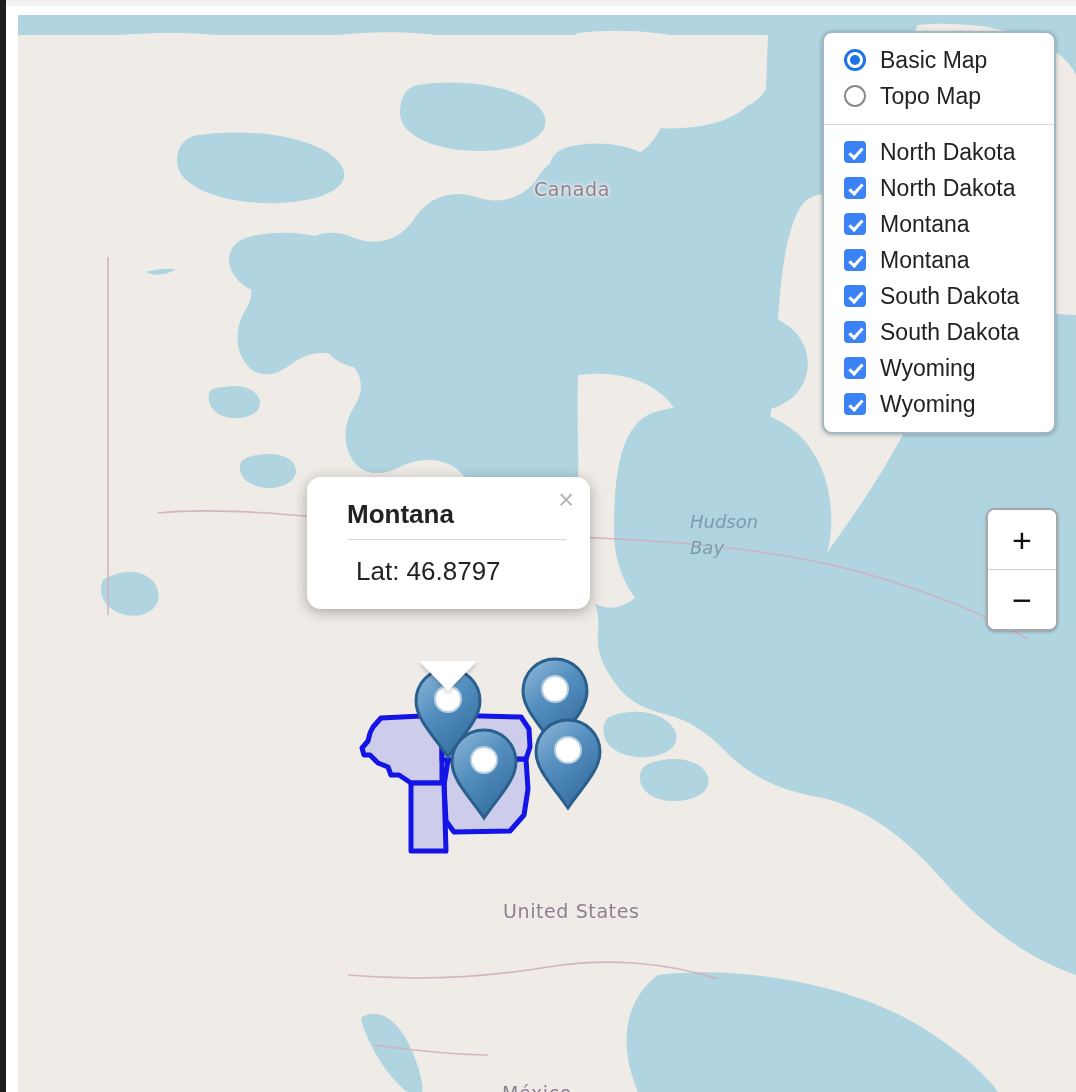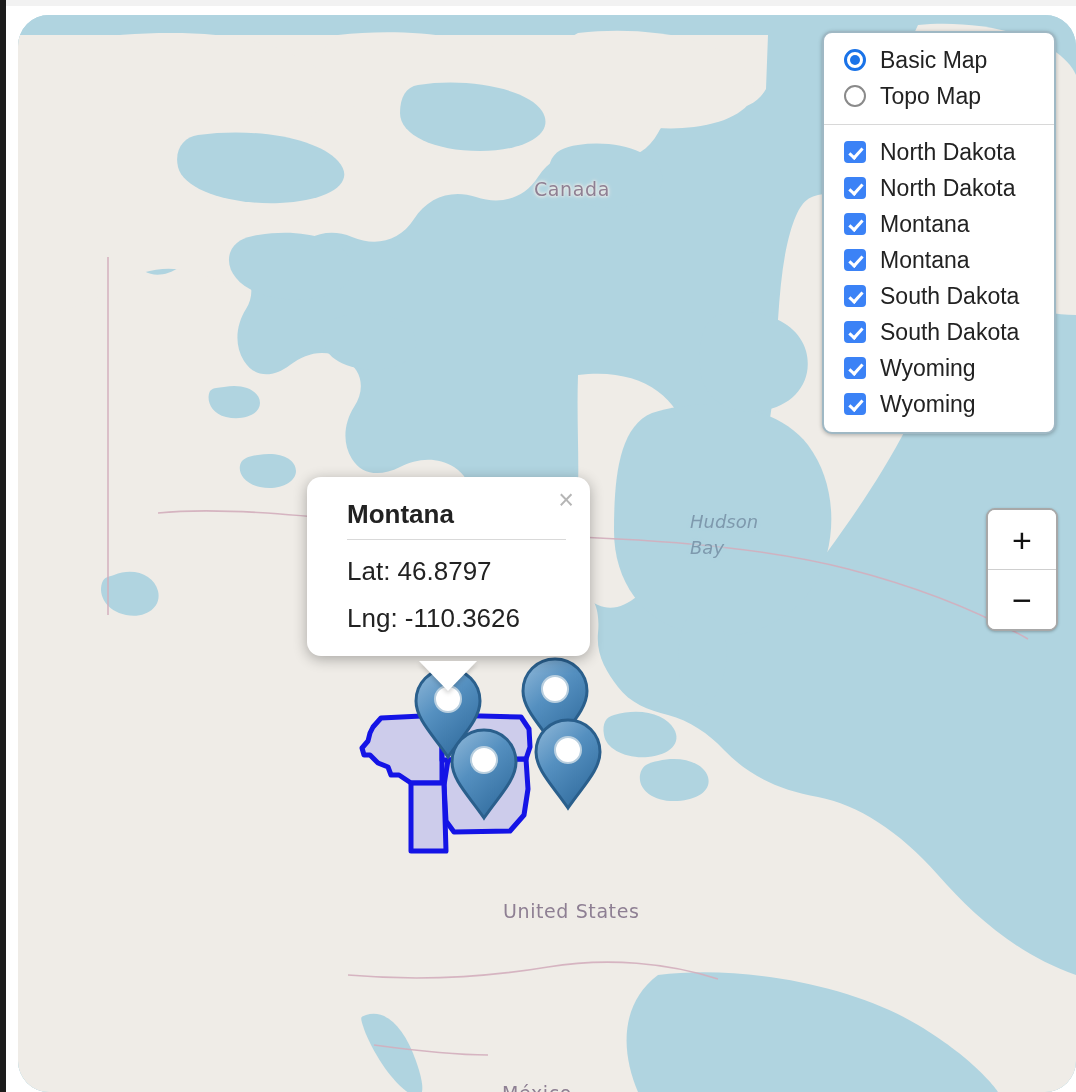--- a/index.html
+++ b/index.html
@@ -34,21 +34,20 @@
 
   
   .map {
     position: absolute;
     left: 18px;
     top: 15px;
     width: 1058px;
     height: 1077px;
     background: #b0d4e0;
     overflow: hidden;
-    border-radius: 31px;
   }
   .map-svg { position:absolute; left:0; top:0; width:100%; height:100%; display:block; }
 
   
   .map-label {
     position: absolute;
     color: #8e7f93;
     font-family: "DejaVu Sans", sans-serif;
     letter-spacing: .6px;
     white-space: nowrap;
@@ -216,20 +215,21 @@
     border-bottom: 1px solid #d9d9d9;
     margin: 4px 0 0 0;
     font-family: "Liberation Sans", sans-serif;
   }
   .popup-line {
     font-size: 26px;
     color: #222;
     margin-top: 16px;
     font-family: "Liberation Sans", sans-serif;
     white-space: nowrap;
+    margin-left: 9px;
   }
 
   
   .marker {
     position: absolute;
     z-index: 25;
     width: 74px;
     height: 96px;
     pointer-events: auto;
     cursor: pointer;
@@ -429,21 +429,20 @@
       <path d="M37,4 C19,4 5,18 5,36 C5,54 22,70 37,92 C52,70 69,54 69,36 C69,18 55,4 37,4 Z" fill="url(#g1)" stroke="#2a5f8c" stroke-width="3"></path>
       <circle cx="37" cy="34" r="13" fill="#ffffff" stroke="#b9cfdf" stroke-width="2"></circle>
     </svg>
   </div>
 
   <div class="popup-tail"></div>
   <div class="popup">
     <div class="popup-close">×</div>
     <div class="popup-title">Montana</div>
     <div class="popup-line">Lat: 46.8797</div>
-    <div class="popup-line">Lng: -110.3626</div>
   </div>
 
   <div class="layer-panel">
 
     <div class="panel-section">
       <div class="ctl-row">
         <span class="radio on"></span>
         <span class="ctl-label">Basic Map</span>
       </div>
       <div class="ctl-row">

